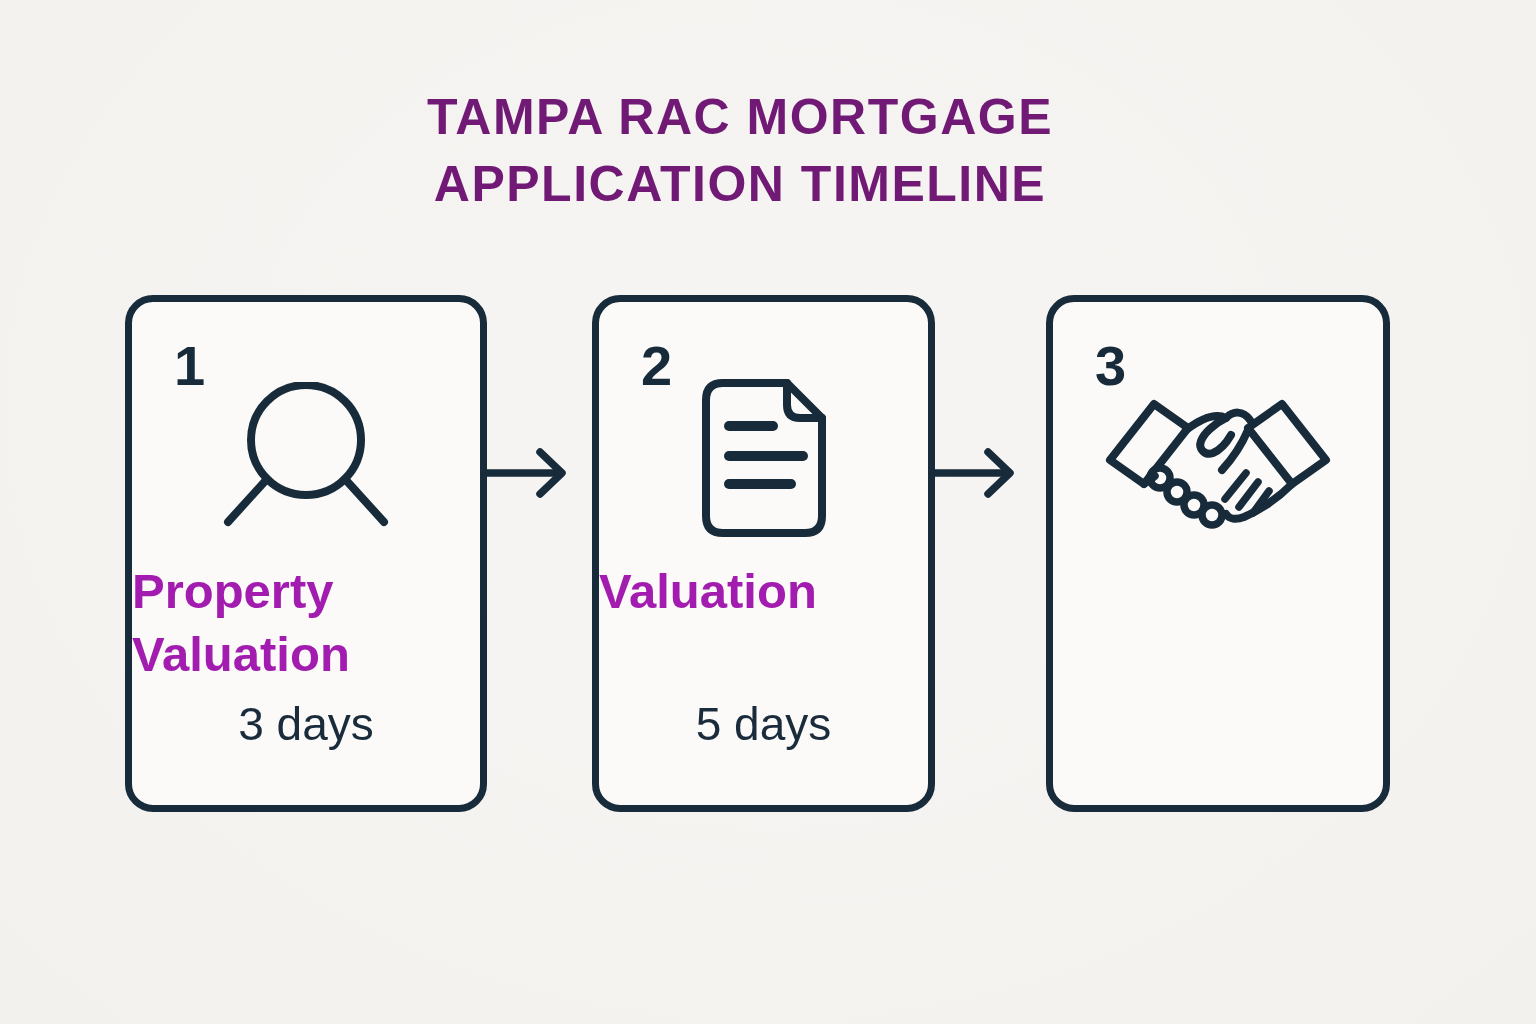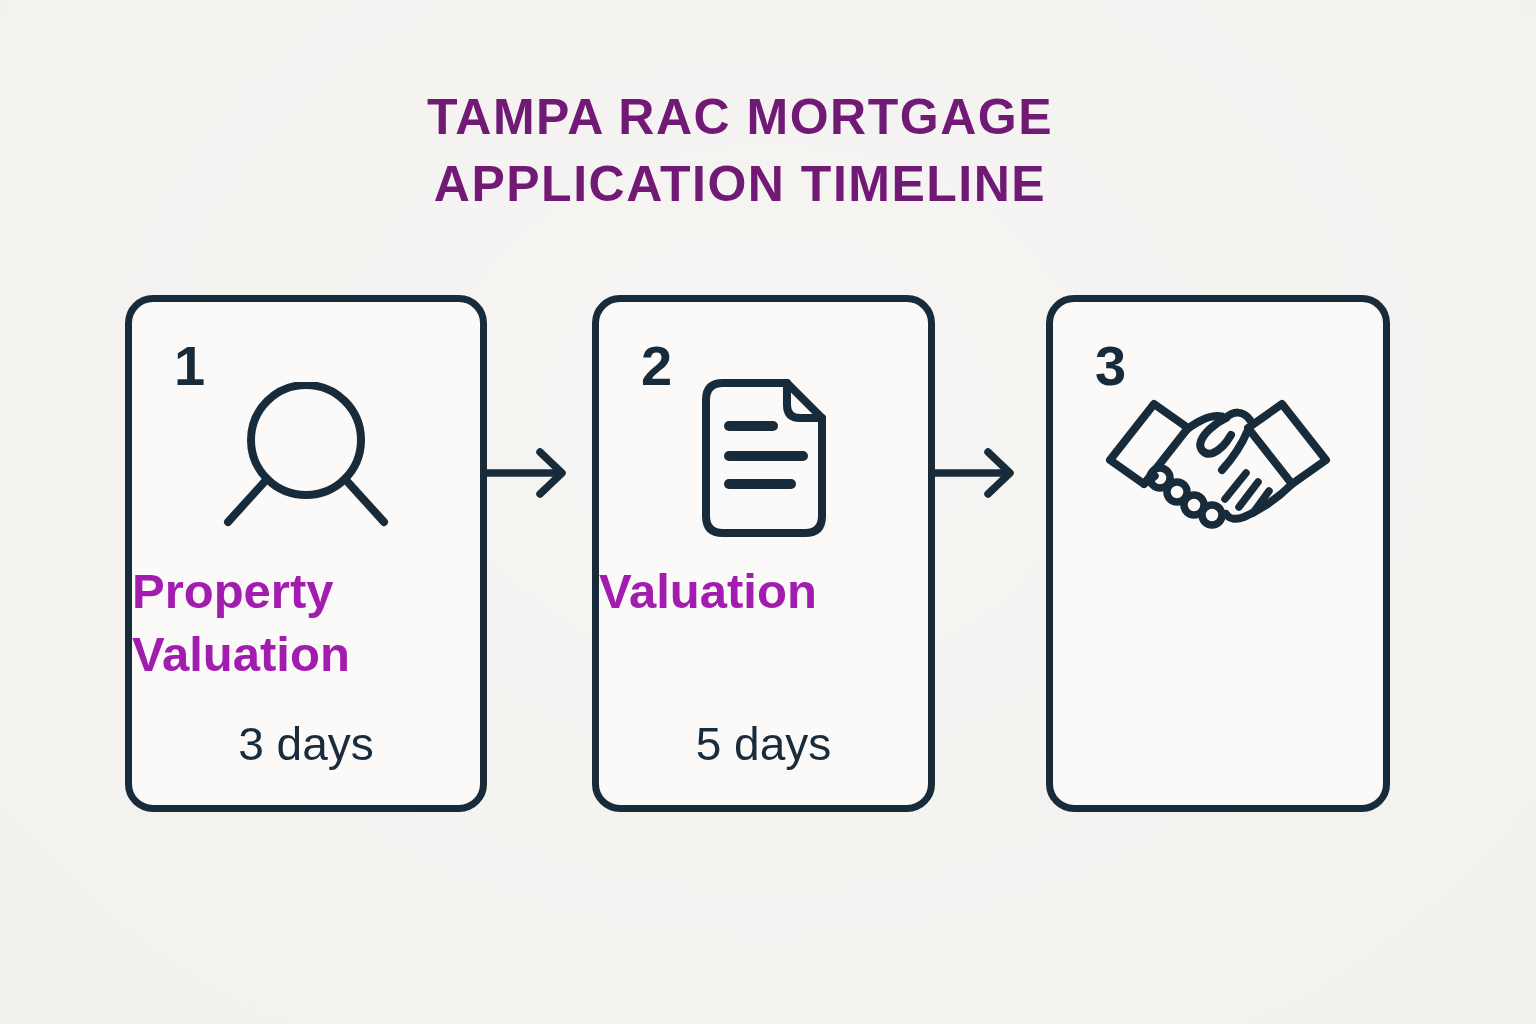--- a/index.html
+++ b/index.html
@@ -34,21 +34,21 @@
     position:absolute;top:72px;left:0;width:100%;height:168px;
     display:flex;align-items:center;justify-content:center;
   }
   .icon-box svg{display:block}
   .card-title{
     position:absolute;top:258px;left:0;width:100%;
     text-align:left;font-size:49px;font-weight:bold;line-height:63px;
     color:#a21caf;
   }
   .days{
-    position:absolute;top:416px;left:0;width:100%;
+    position:absolute;top:396px;left:0;width:100%;
     text-align:center;font-size:46px;font-weight:normal;line-height:53px;
     color:#1a2c3c;
   }
   .arrow{position:absolute;top:150px;width:82px;height:56px;}
   .arrow-1{left:362px}
   .arrow-2{left:810px}
   .stroke{stroke:#172b3b;fill:none;stroke-linecap:round;stroke-linejoin:round;}
   .knuckle{fill:#fbfaf8;}
 </style>
 </head>

